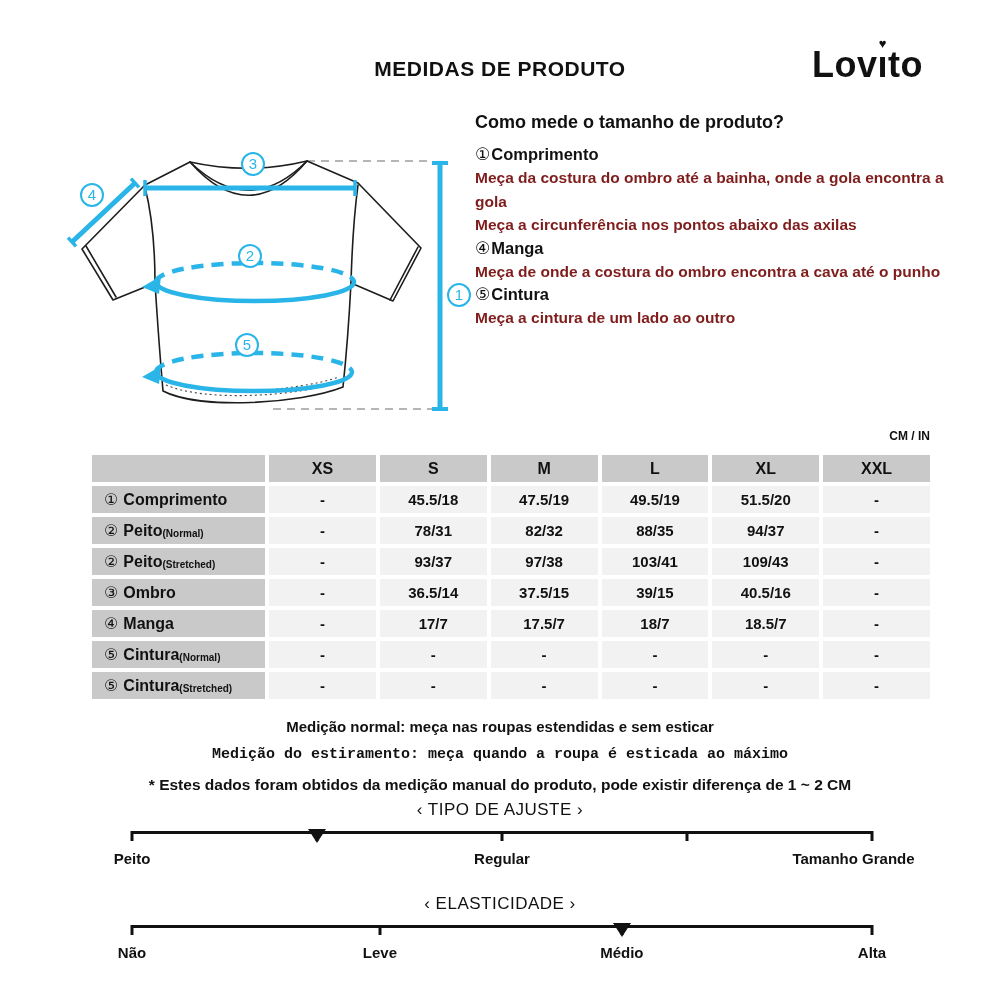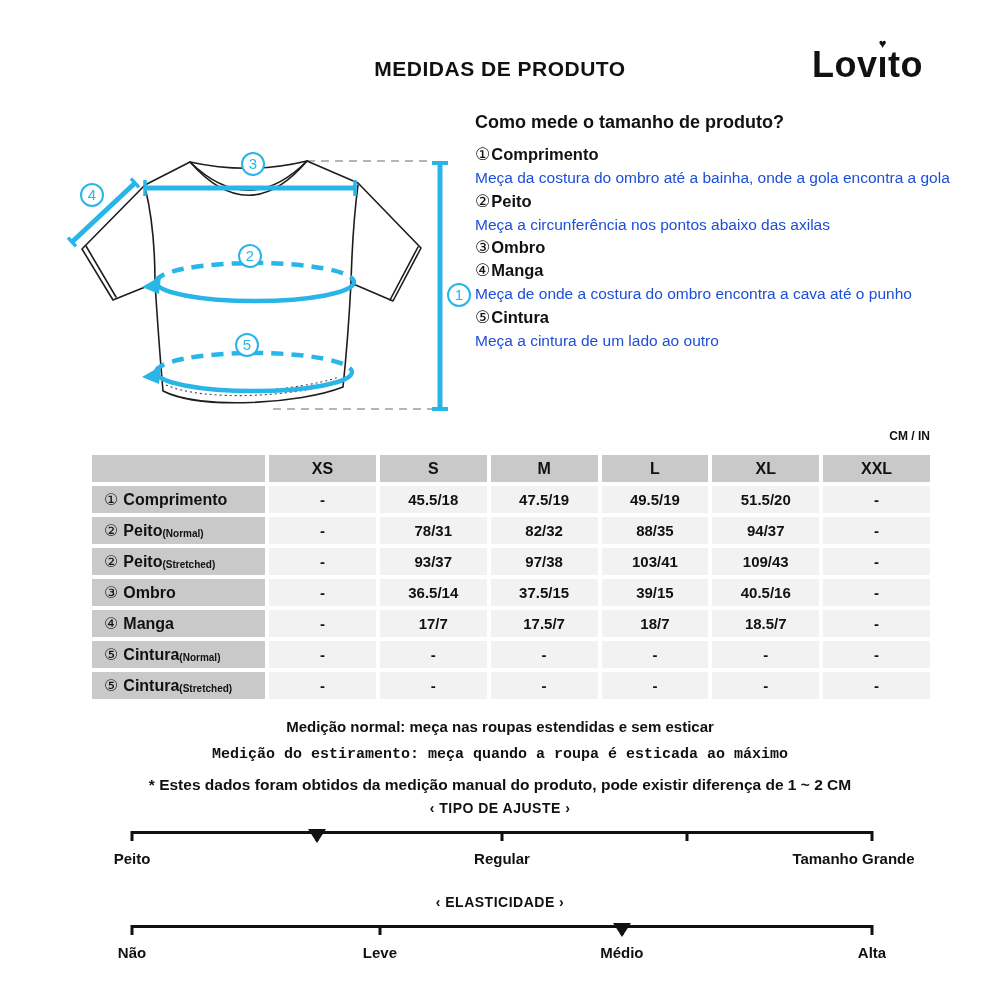--- a/index.html
+++ b/index.html
@@ -12,42 +12,42 @@
          font-size:21px;font-weight:bold;letter-spacing:.5px;}
   .logo{position:absolute;left:812px;top:44px;font-size:36px;font-weight:bold;letter-spacing:.5px;}
   .logo .iwrap{position:relative;display:inline-block;}
   .logo .heart{position:absolute;top:-7px;left:50%;transform:translateX(-50%);font-size:13px;line-height:13px;}
 
   
   .guide{position:absolute;left:475px;top:112px;width:494px;}
   .g-head{font-size:18px;font-weight:bold;margin:0 0 10px 0;}
   .g-name{font-size:16.5px;font-weight:bold;line-height:23px;}
   .g-num{font-weight:400;font-size:17px;margin-right:1px;}
-  .g-desc{font-size:15.5px;color:#1d4ed8;line-height:23.5px;}
+  .g-desc{font-size:15.5px;color:#7f1d1d;line-height:23.5px;font-weight:bold;}
 
   
   .unit{position:absolute;right:70px;top:429px;font-size:12px;font-weight:bold;}
 
   
   .table{position:absolute;left:92px;top:455px;width:838px;
          display:grid;grid-template-columns:173px repeat(6,1fr);gap:4px;}
   .cell{height:27px;display:flex;align-items:center;justify-content:center;}
   .th{background:var(--head-bg);font-weight:bold;font-size:16px;}
   .rowlabel{background:var(--head-bg);justify-content:flex-start;padding-left:12px;
             font-weight:bold;font-size:16px;box-sizing:border-box;}
   .cnum{font-weight:400;font-size:16px;margin-right:5px;}
   .variant{font-size:10px;font-weight:bold;position:relative;top:3px;}
   .val{background:var(--cell-bg);font-weight:bold;font-size:15px;}
 
   
   .note{position:absolute;left:0;right:0;text-align:center;font-weight:bold;font-size:15px;}
 
   
   .slider{position:absolute;left:0;width:1000px;}
-  .s-title{position:absolute;left:0;right:0;text-align:center;font-size:14px;font-weight:bold;letter-spacing:.5px;}
+  .s-title{position:absolute;left:0;right:0;text-align:center;font-size:17px;font-weight:normal;letter-spacing:.5px;}
   .sline{position:absolute;left:132px;width:740px;height:3px;background:#111;}
   .tick{position:absolute;top:0;width:3px;height:10px;background:#111;transform:translateX(-50%);}
   .marker{position:absolute;top:-2px;width:0;height:0;transform:translateX(-50%);
           border-left:9px solid transparent;border-right:9px solid transparent;border-top:14px solid #111;}
   .slabels{position:absolute;left:132px;width:740px;height:20px;}
   .slabel{position:absolute;transform:translateX(-50%);white-space:nowrap;font-weight:bold;font-size:15px;}
 
   
   .diagram{position:absolute;left:55px;top:135px;}
   .outline{fill:none;stroke:#1d1d1d;stroke-width:1.6;stroke-linejoin:round;stroke-linecap:round;}
@@ -135,23 +135,21 @@
       <circle class="annc" cx="192" cy="210" r="11"></circle>
         <text class="annt" x="192" y="215">5</text>
     </g>
   </svg>
 
   <div class="guide">
     <div class="g-head">Como mede o tamanho de produto?</div>
     <div id="guide-items">
         <div class="g-name"><span class="g-num">①</span><span>Comprimento</span></div>
         <div class="g-desc">Meça da costura do ombro até a bainha, onde a gola encontra a gola</div>
-        <div class="g-name"><span class="g-num">②</span><span>Peito</span></div>
         <div class="g-desc">Meça a circunferência nos pontos abaixo das axilas</div>
-        <div class="g-name"><span class="g-num">③</span><span>Ombro</span></div>
         <div class="g-name"><span class="g-num">④</span><span>Manga</span></div>
         <div class="g-desc">Meça de onde a costura do ombro encontra a cava até o punho</div>
         <div class="g-name"><span class="g-num">⑤</span><span>Cintura</span></div>
         <div class="g-desc">Meça a cintura de um lado ao outro</div>
       </div>
   </div>
 
   <div class="unit">CM / IN</div>
 
   <div class="table" id="size-table">

